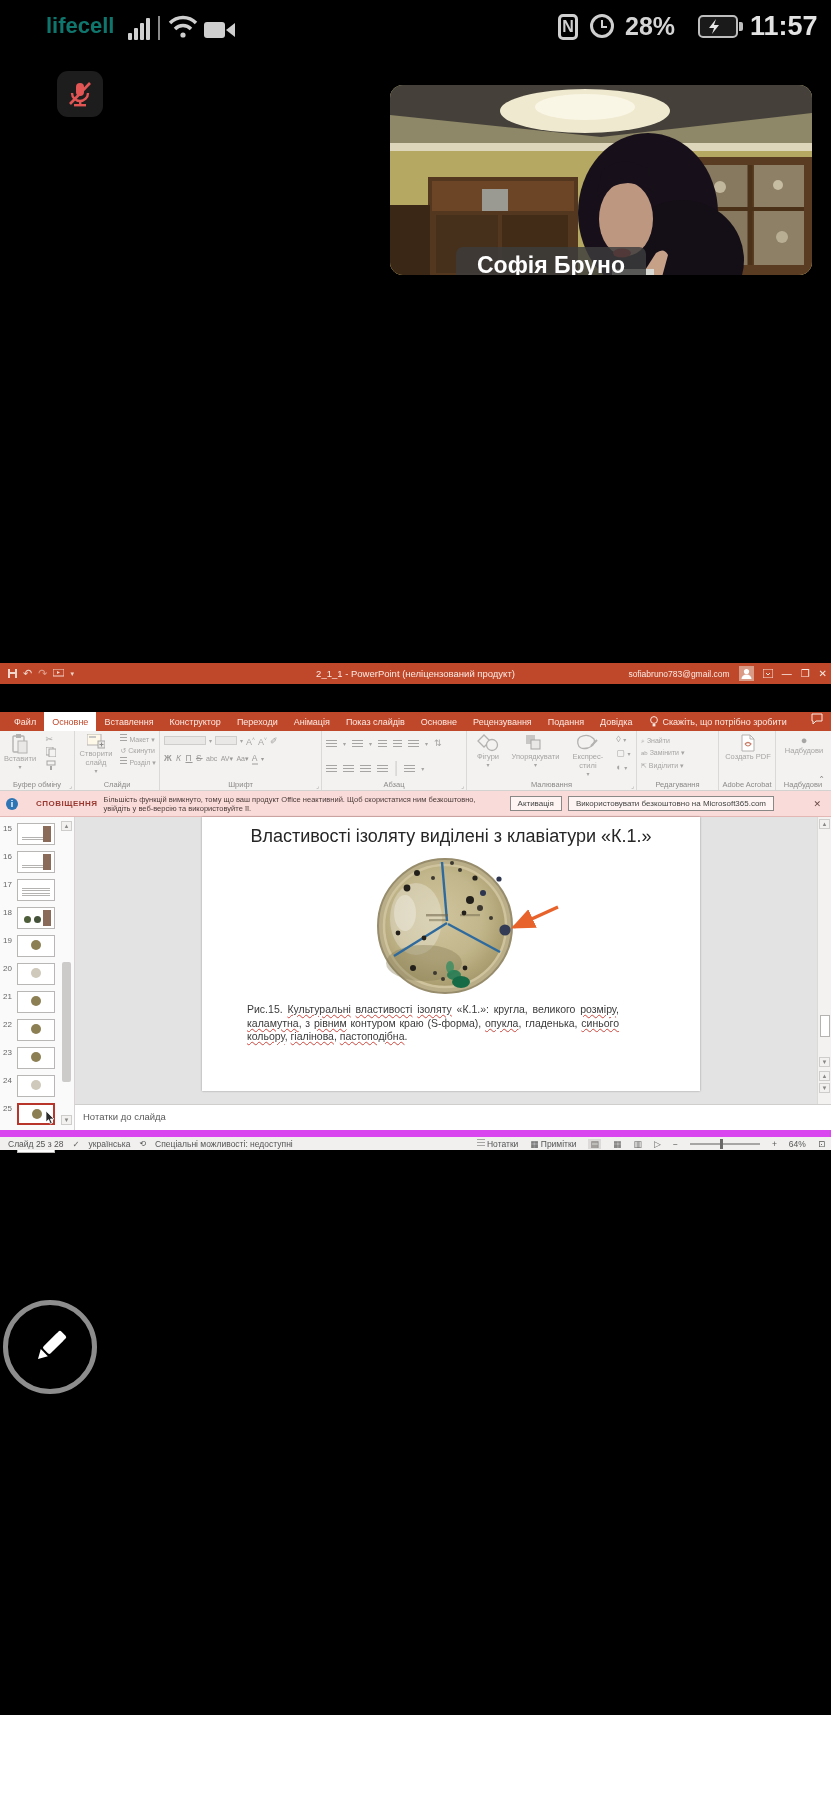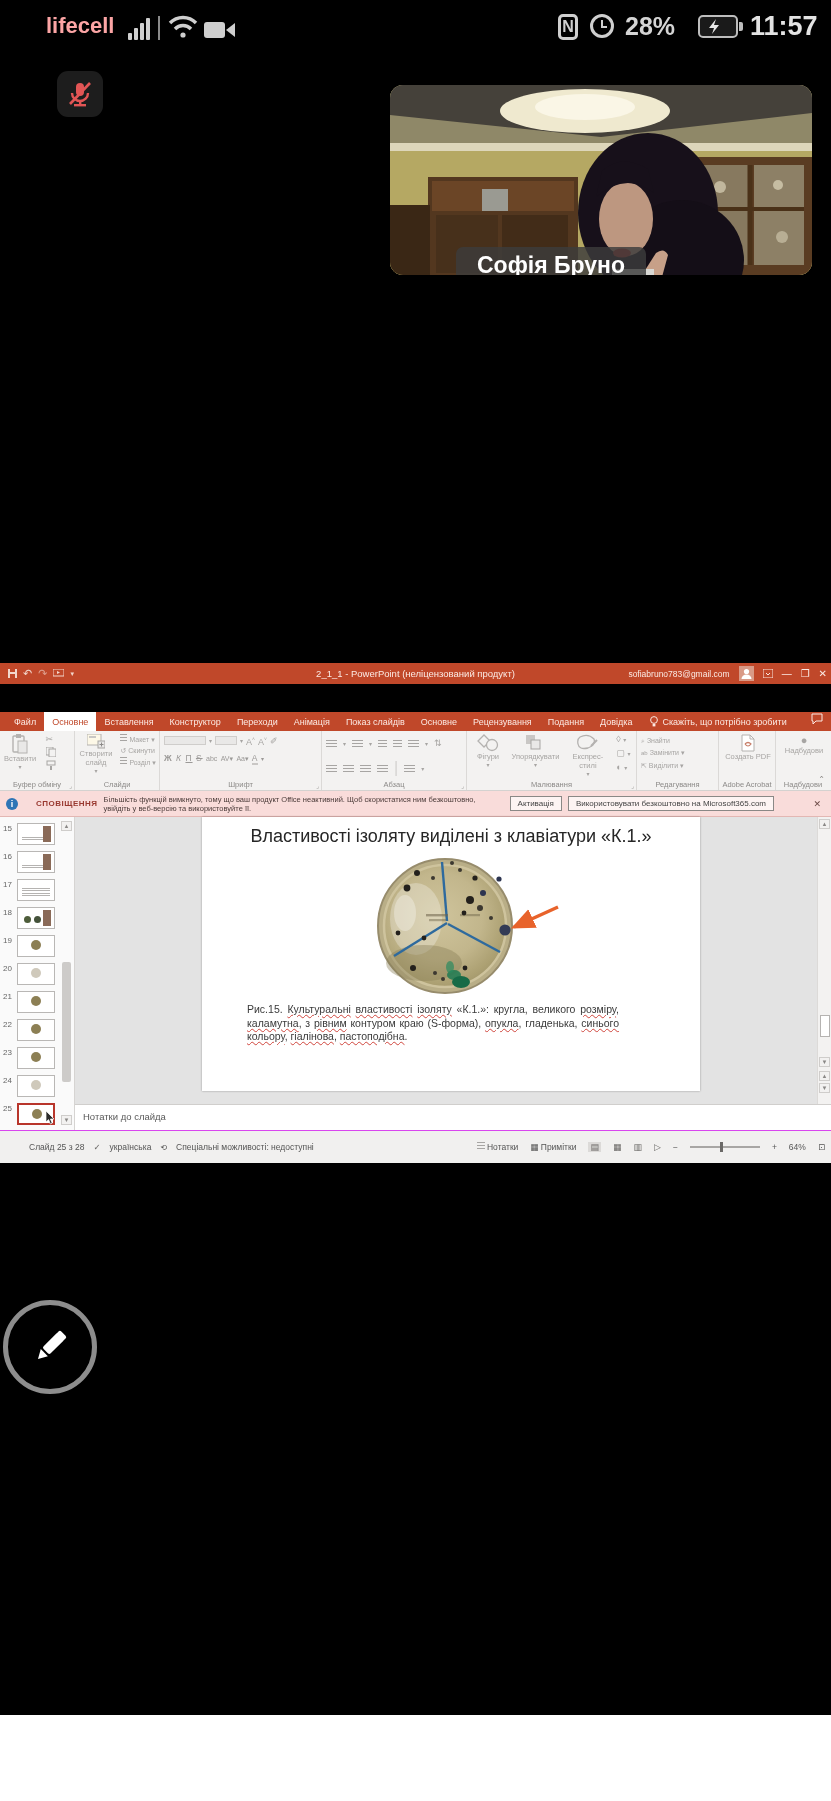--- a/index.html
+++ b/index.html
@@ -1,21 +1,21 @@
 <!DOCTYPE html>
 <html><head>
 <meta charset="utf-8">
 <style>
   html,body{margin:0;padding:0;background:#000;}
   *{box-sizing:border-box;font-family:"Liberation Sans","DejaVu Sans",sans-serif;}
   .screen{position:relative;width:831px;height:1801px;background:#000;overflow:hidden;}
 
   
   .pstatus{position:absolute;left:0;top:0;width:831px;height:55px;display:flex;align-items:center;color:#cfcfcf;}
-  .pstatus .carrier{position:absolute;left:46px;top:13px;font-size:22px;font-weight:700;color:#fca5a5;}
+  .pstatus .carrier{position:absolute;left:46px;top:13px;font-size:22px;font-weight:700;color:#0f766e;}
   .sigbars{position:absolute;left:128px;top:18px;width:26px;height:22px;}
   .sigbars i{position:absolute;bottom:0;width:4px;background:#cfcfcf;border-radius:1px;}
   .sigline{position:absolute;left:158px;top:16px;width:2px;height:24px;background:#8a8a8a;}
   .wifi{position:absolute;left:168px;top:14px;}
   .cam{position:absolute;left:204px;top:20px;}
   .nfc{position:absolute;left:558px;top:14px;width:20px;height:26px;border:3px solid #cfcfcf;border-radius:5px;color:#cfcfcf;font-size:16px;font-weight:700;text-align:center;line-height:20px;}
   .clock{position:absolute;left:590px;top:14px;width:24px;height:24px;border:3px solid #cfcfcf;border-radius:50%;}
   .clock:before{content:"";position:absolute;left:8px;top:3px;width:2px;height:8px;background:#cfcfcf;}
   .clock:after{content:"";position:absolute;left:8px;top:9px;width:6px;height:2px;background:#cfcfcf;}
   .battpct{position:absolute;left:625px;top:12px;font-size:25px;font-weight:700;color:#d4d4d4;}
@@ -80,21 +80,21 @@
   .slide{position:absolute;left:202px;top:0px;width:498px;height:274px;background:#fff;box-shadow:0 0 2px rgba(0,0,0,.35);}
   .slidetitle{position:absolute;left:20px;right:20px;top:9px;text-align:center;font-size:18px;color:#262626;}
   .caption{position:absolute;left:45px;width:372px;top:186px;font-size:10.5px;line-height:13.5px;color:#3a3a3a;text-align:justify;}
   .caption .u{text-decoration:underline;text-decoration-style:wavy;text-decoration-color:#d0453c;text-decoration-thickness:1px;}
 
   .vscroll{position:absolute;right:0;top:0;width:14px;height:287px;background:#f3f2f1;border-left:1px solid #dcdad8;}
   .vthumb{position:absolute;left:2px;top:198px;width:10px;height:22px;background:#fff;border:1px solid #b5b3b1;}
 
   .notesbar{position:absolute;left:75px;top:287px;width:756px;height:26px;background:#fff;border-top:1px solid #d0cecc;}
   .notesbar span{position:absolute;left:8px;top:6px;font-size:9.5px;color:#595959;}
-  .pstatusbar{position:absolute;left:0;top:313px;width:831px;height:33px;background:#f1f0ef;border-top:1px solid #d946ef;display:flex;align-items:center;font-size:8.5px;color:#555;padding-left:21px;}
+  .pstatusbar{position:absolute;left:0;top:313px;width:831px;height:20px;background:#f1f0ef;border-top:7px solid #d946ef;display:flex;align-items:center;font-size:8.5px;color:#555;}
   .pstatusbar .lft{display:flex;align-items:center;gap:9px;padding-left:8px;}
   .pstatusbar .rgt{display:flex;align-items:center;gap:12px;margin-left:auto;padding-right:6px;}
   .viewic{font-size:9px;color:#6b6967;}
   .viewic.on{background:#dcdad8;padding:0 2px;}
   .zoomtrack{position:relative;width:70px;height:2px;background:#a8a6a4;}
   .zoomthumb{position:absolute;left:30px;top:-4px;width:3px;height:10px;background:#6b6967;}
 
   
   .fab{position:absolute;left:3px;top:1300px;width:94px;height:94px;border-radius:50%;border:5px solid #8d8d8d;display:flex;align-items:center;justify-content:center;background:rgba(0,0,0,.25);}
   .navbar{position:absolute;left:0;top:1715px;width:831px;height:86px;background:#fff;display:flex;align-items:center;}

